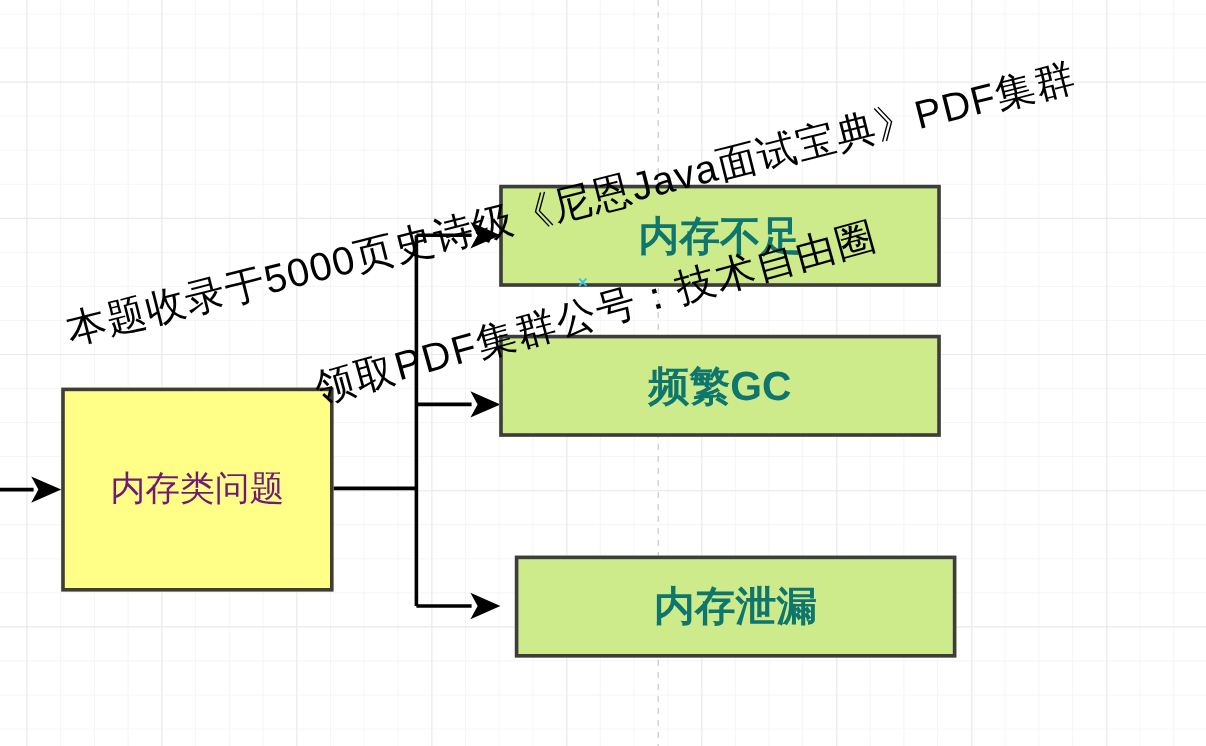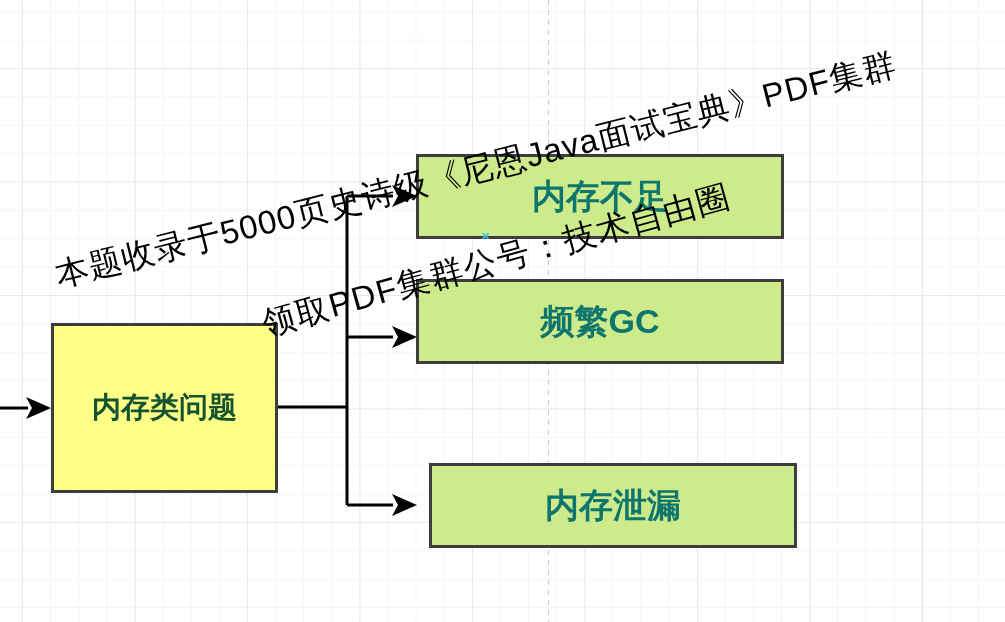--- a/index.html
+++ b/index.html
@@ -44,22 +44,22 @@
     justify-content: center;
     border: 3px solid #3d3d3d;
     z-index: 20;
     text-align: center;
   }
   .node-root {
     left: 51px; top: 323px;
     width: 227px; height: 170px;
     background: #ffff88;
     font-size: 29px;
-    font-weight: 700;
-    color: #14532d;
+    font-weight: 400;
+    color: #701a75;
   }
   .node-child {
     left: 416px;
     width: 368px; height: 85px;
     background: #cdeb8b;
     font-size: 34px;
     font-weight: 700;
     color: #0f766e;
   }
   .node-child-1 { top: 154px; }

